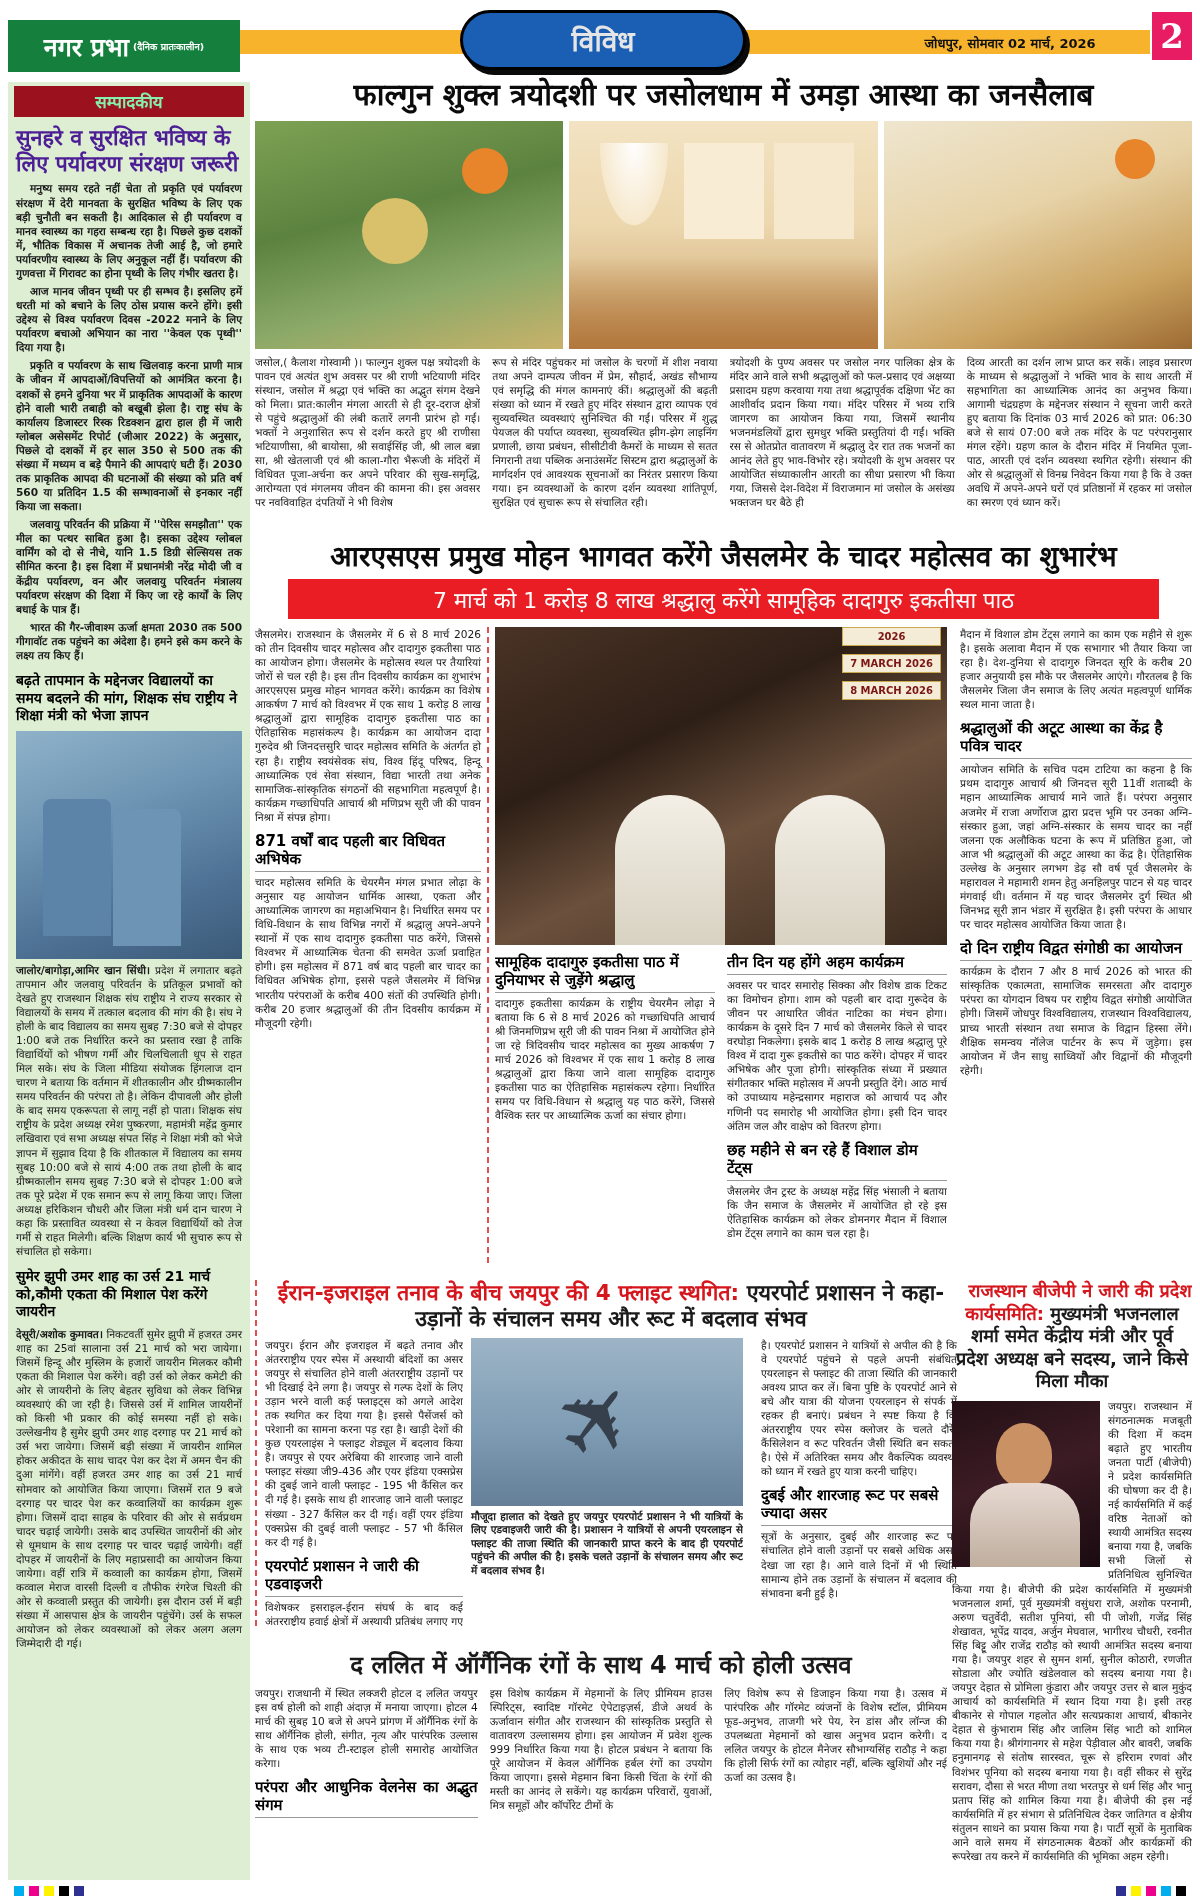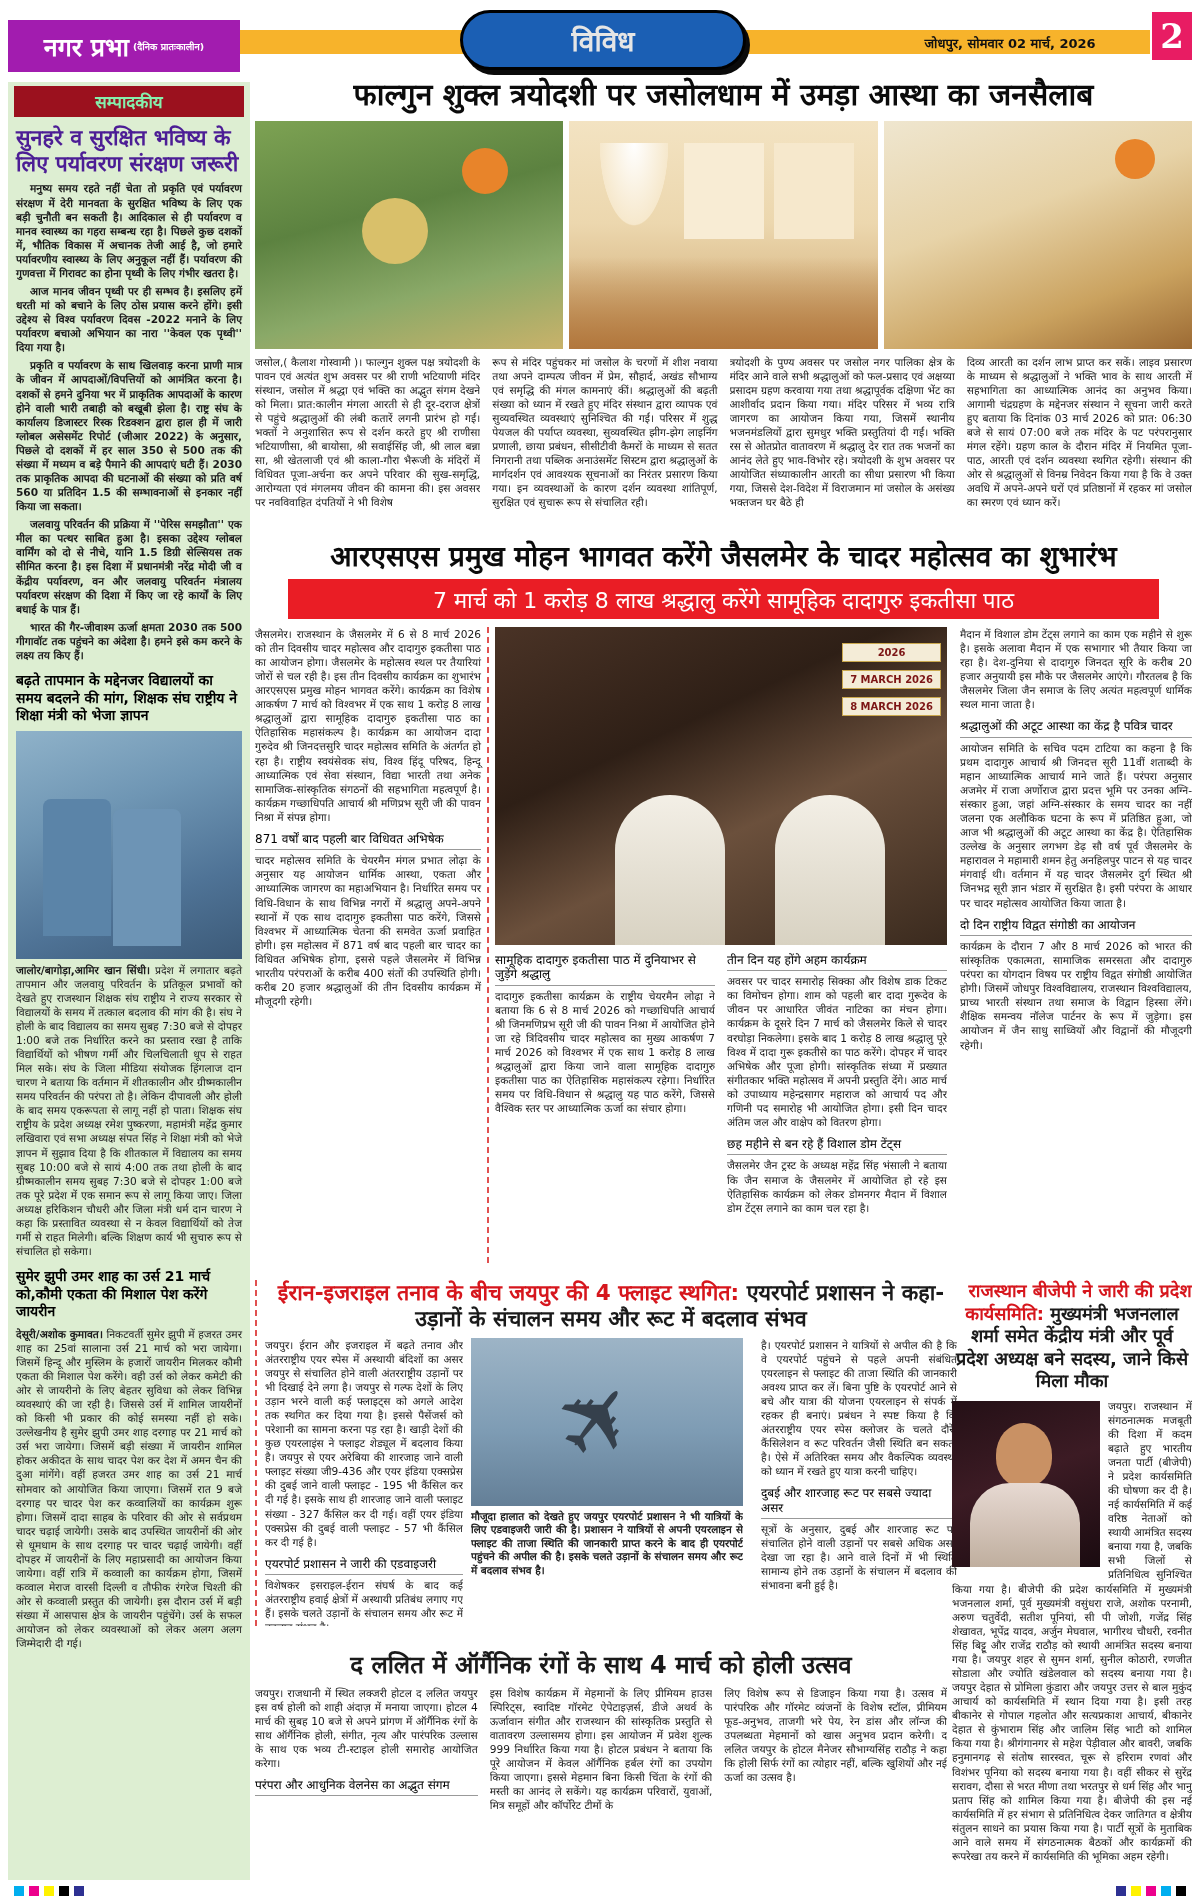--- a/index.html
+++ b/index.html
@@ -1,20 +1,20 @@
 <!DOCTYPE html>
 <html lang="hi"><head>
 <meta charset="utf-8">
 <style>
   html,body{margin:0;padding:0;background:#e8e8e4;}
   .page{position:relative;width:1200px;height:1900px;background:#ffffff;margin:0 auto;
         font-family:"DejaVu Sans",sans-serif;color:#1a1a1a;overflow:hidden;}
   
   .mast-bar{position:absolute;left:240px;top:30px;width:910px;height:24px;background:#f7b32b;}
-  .mast-left{position:absolute;left:8px;top:20px;width:232px;height:52px;background:#a21caf;
+  .mast-left{position:absolute;left:8px;top:20px;width:232px;height:52px;background:#15803d;
              color:#fff;display:flex;align-items:center;justify-content:center;gap:4px;}
   .paper-name{font-size:25px;font-weight:800;white-space:nowrap;}
   .paper-sub{font-size:9.5px;font-weight:700;white-space:nowrap;}
   .mast-pill{position:absolute;left:460px;top:10px;width:280px;height:54px;background:#1b5fb4;
              border:3px solid #000;border-radius:30px;box-shadow:4px 5px 0 #0a0a0a;
              color:#e5e5e5;font-size:28px;font-weight:800;display:flex;align-items:center;justify-content:center;}
   .mast-date{position:absolute;left:880px;top:34px;width:260px;text-align:center;
              font-size:13px;font-weight:800;color:#111;}
   .mast-page{position:absolute;left:1152px;top:12px;width:40px;height:48px;background:#e81c63;
              color:#fff;font-family:"DejaVu Serif",serif;font-size:34px;font-weight:700;
@@ -60,28 +60,28 @@
       font-size:22px;font-weight:400;padding:5px 4px;}
   .chadar-grid{position:relative;margin-top:8px;height:636px;}
   .ch-col1{position:absolute;left:0;top:0;width:226px;height:636px;overflow:hidden;
            border-right:2px dashed #e05050;padding-right:6px;}
   .ch-photo{position:absolute;left:240px;top:0;width:452px;height:318px;
       background:linear-gradient(155deg,#4a3326 0%,#2e1f16 35%,#6b503c 60%,#3a2a1e 100%);overflow:hidden;}
   .ch-photo .robe{position:absolute;bottom:0;width:110px;height:150px;border-radius:55px 55px 0 0;
       background:linear-gradient(180deg,#f3efe6,#d8d2c2);}
   .ch-photo .robe.r1{left:120px;}
   .ch-photo .robe.r2{left:280px;}
-  .ch-badges{position:absolute;right:6px;top:16px;display:flex;flex-direction:column;gap:8px;}
+  .ch-badges{position:absolute;right:6px;top:0;display:flex;flex-direction:column;gap:8px;}
   .ch-badge{background:#f4ecd7;color:#7c1515;font-size:10px;font-weight:800;padding:3px 7px;
       border:1px solid #caa84e;text-align:center;}
   .ch-under{position:absolute;left:240px;top:326px;width:452px;height:310px;display:flex;gap:12px;overflow:hidden;}
   .ch-under .col{flex:1;overflow:hidden;}
   .ch-col4{position:absolute;right:0;top:0;width:232px;height:636px;overflow:hidden;}
   .ch-text{font-size:10.6px;line-height:1.33;text-align:justify;}
-  .ch-subhead{font-size:12px;font-weight:400;line-height:1.2;margin:8px 0 3px 0;color:#000;
+  .ch-subhead{font-size:15px;font-weight:700;line-height:1.2;margin:8px 0 3px 0;color:#000;
       border-bottom:1px solid #999;padding-bottom:3px;}
   .ch-subhead.first{margin-top:0;}
   
   .airport{position:absolute;left:255px;top:1280px;width:692px;border-left:2px dashed #e05050;padding-left:8px;}
   .air-headline{text-align:center;font-size:21.5px;font-weight:800;line-height:1.2;}
   .air-headline .red{color:#d6161d;}
   .air-body{position:relative;margin-top:6px;height:288px;}
   .air-left{position:absolute;left:0;top:0;width:198px;height:288px;overflow:hidden;}
   .photo-plane{position:absolute;left:206px;top:0;width:272px;height:168px;overflow:hidden;
       background:linear-gradient(180deg,#9db4c6 0%,#7e9cb4 55%,#647f97 100%);}

